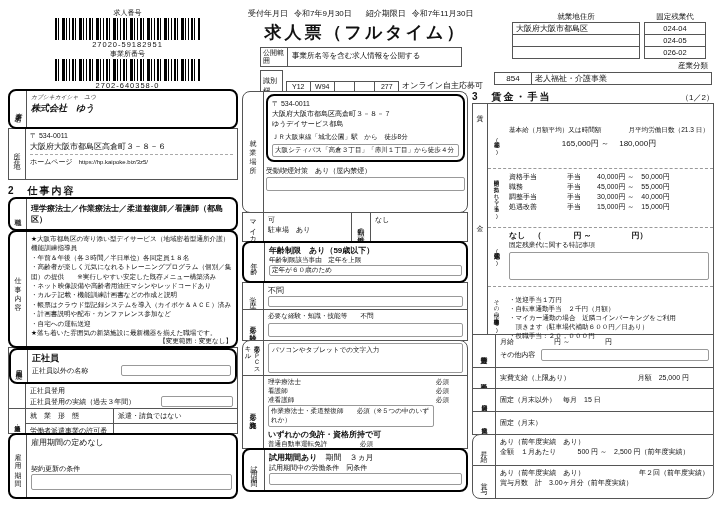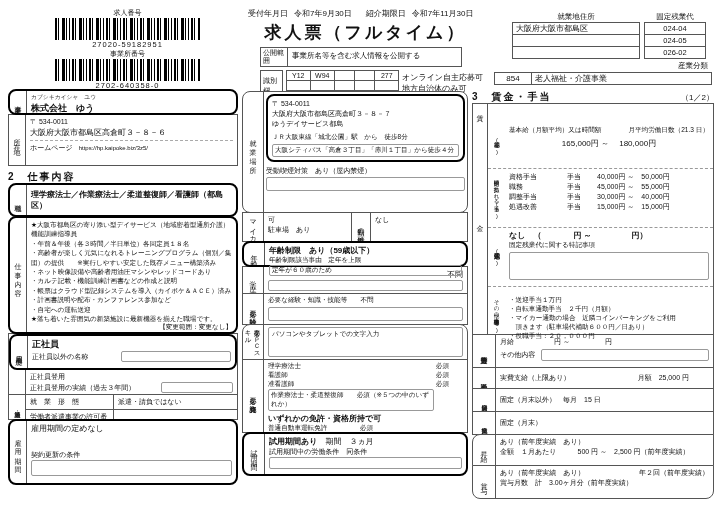--- a/index.html
+++ b/index.html
@@ -7,21 +7,21 @@
   .abs{position:absolute;}
   
   .bc-label{font-size:7px;text-align:center;}
   .barcode{height:22px;background:repeating-linear-gradient(90deg,#000 0 2px,#fff 2px 3px,#000 3px 4px,#fff 4px 7px,#000 7px 10px,#fff 10px 11px,#000 11px 12px,#fff 12px 14px,#000 14px 15px,#fff 15px 17px);}
   .bc-num{font-size:7.5px;text-align:center;letter-spacing:1px;}
   .date-row{font-size:8px;display:flex;gap:6px;white-space:nowrap;}
   .title{font-size:17px;font-weight:bold;letter-spacing:3px;text-align:center;margin-top:2px;}
   .pubbox{display:flex;border:1px solid #555;margin-top:3px;font-size:7px;}
   .pubbox .pl{width:22px;border-right:1px solid #555;padding:1px 2px;line-height:8px;}
   .pubbox .pv{padding:3px 4px;font-size:7.5px;}
-  .ident{display:flex;align-items:flex-start;margin-top:3px;font-size:7px;gap:3px;}
+  .ident{display:flex;align-items:flex-end;margin-top:3px;font-size:7px;gap:3px;}
   .ident table{border-collapse:collapse;}
   .ident td{border:1px solid #555;width:27px;height:9px;font-size:7px;text-align:center;padding:0;}
   .idlab{border:1px solid #555;padding:5px 2px;font-size:7px;}
   .online{font-size:8px;line-height:11px;white-space:nowrap;padding-top:2px;}
   .hr-lab{font-size:7.5px;text-align:center;}
   .hr-table{border-collapse:collapse;width:100%;}
   .hr-table td{border:1px solid #555;height:11px;font-size:8px;padding:0 3px;}
   .occ td{text-align:center;font-size:7.5px;}
   
   .r{display:flex;border:1px solid #555;margin-top:-1px;background:#fff;box-sizing:border-box;}
@@ -134,21 +134,21 @@
           <tr>
         <td style="width:30px;text-align:center;">854</td>
         <td>老人福祉・介護事業</td>
       </tr>
     </tbody>
       </table>
   </div>
 
   <div class="abs" style="left:8px;top:90px;width:230px;">
 
-    <div class="r bb" style="height:26px;">
+    <div class="r bb" style="height:40px;font-style:italic;">
       <div class="lab">
           <span class="vt">事業所名</span>
         </div>
       <div class="cell">
         <div style="font-size:5.8px;color:#333;">カブシキカイシャ　ユウ</div>
         <div class="s9 b">株式会社　ゆう</div>
       </div>
     </div>
 
     <div class="r" style="height:52px;">
@@ -273,32 +273,32 @@
       <div class="cell" style="flex:0 0 88px;border-right:1px solid #555;">
         <div class="s7">可</div>
         <div class="s7">駐車場　あり</div>
       </div>
       <div class="lab" style="flex:0 0 18px;">
           <span class="vt" style="letter-spacing:0;">転勤の可能性</span>
         </div>
       <div class="cell s7">なし</div>
     </div>
 
-    <div class="r bb" style="height:26px;">
+    <div class="r bb" style="height:42px;">
       <div class="lab lab2">
           <span class="vt sp4">年齢</span>
         </div>
       <div class="cell">
         <div class="s8 b">年齢制限　あり（59歳以下）</div>
         <div class="s65">年齢制限該当事由　定年を上限</div>
         <div class="fx s65" style="padding:0 2px;">定年が６０歳のため</div>
       </div>
     </div>
 
-    <div class="r" style="height:28px;text-align:right;">
+    <div class="r" style="height:28px;">
       <div class="lab lab2">
           <span class="vt sp4">学歴</span>
         </div>
       <div class="cell">
         <div class="s8">不問</div>
         <div class="fx" style="height:9px;"></div>
       </div>
     </div>
 
     <div class="r" style="height:32px;">

